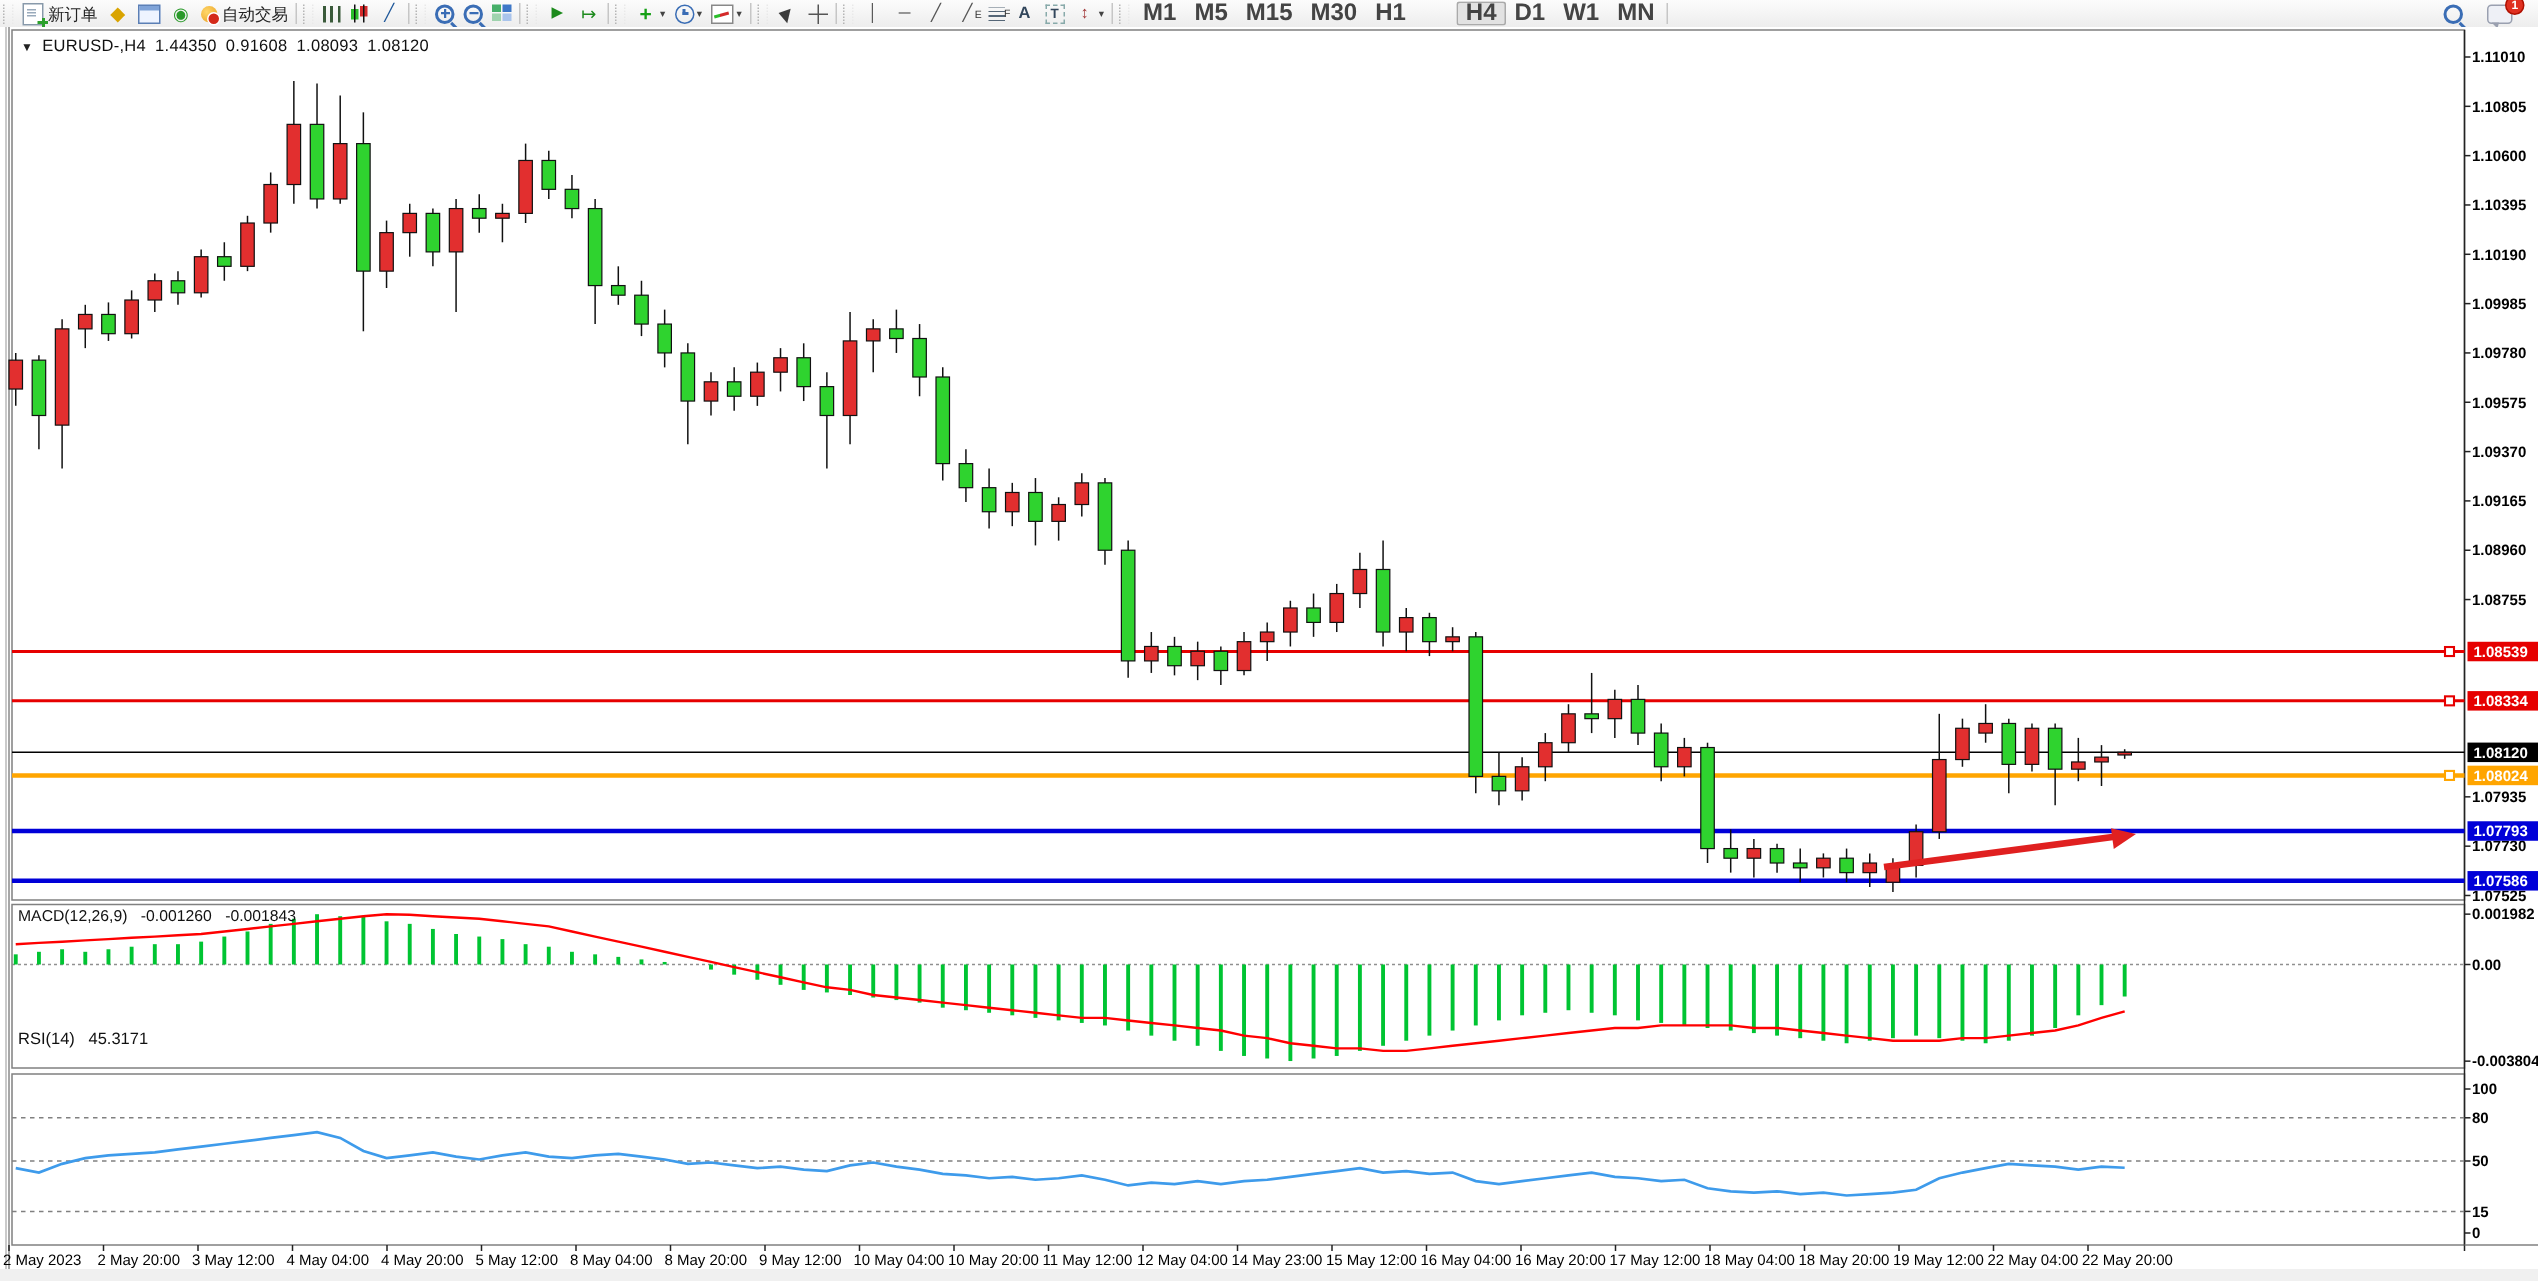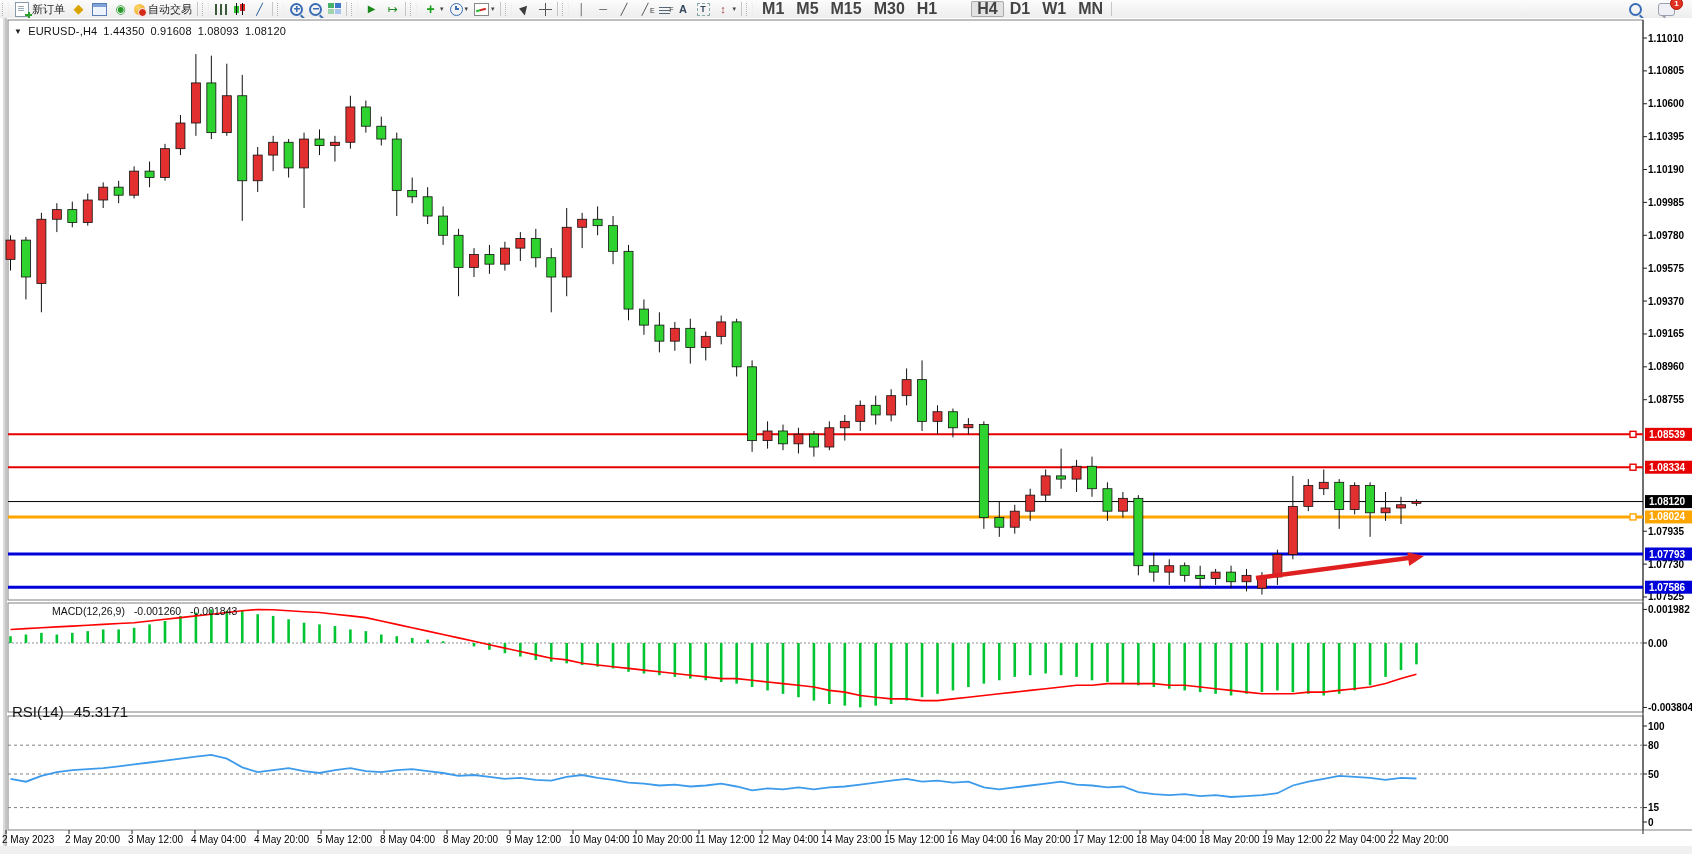--- a/index.html
+++ b/index.html
@@ -74,22 +74,22 @@
   .ic-chat::after{content:"";position:absolute;left:2px;bottom:-4px;border-left:4px solid transparent;border-right:1px solid transparent;border-top:4px solid #9aa0b0;}
 
   
   #chart-window{position:absolute;top:18px;left:0;width:1692px;height:836px;}
   #chart-svg{position:absolute;left:0;top:0;}
   svg text{font-family:"Liberation Sans","DejaVu Sans",sans-serif;}
   .overlay{position:absolute;font-size:11px;color:#111;}
   #chart-title{left:14px;top:7px;display:flex;align-items:center;gap:6px;}
   #chart-title .tri{font-size:8px;color:#222;}
   #chart-title span{letter-spacing:0.2px;}
-  #macd-label{left:12px;top:587px;font-size:10.5px;margin-left:40px;}
-  #rsi-label{left:12px;top:685px;font-size:15px;}
+  #macd-label{left:12px;top:587px;font-size:10.5px;}
+  #rsi-label{left:12px;top:669px;font-size:11px;}
   .lblval{margin-left:6px;}
 </style>
 </head>
 <body>
 
 <div id="stage">
   <div id="toolbar">
 
     <span class="grip"></span>
       <span class="tbtn">

